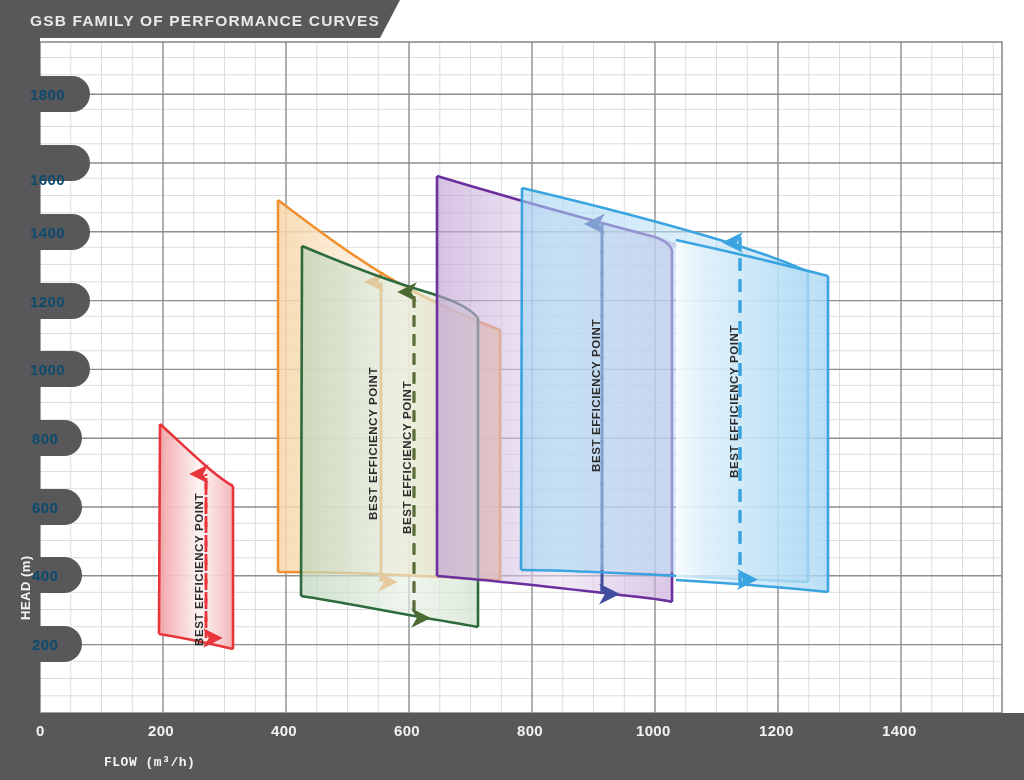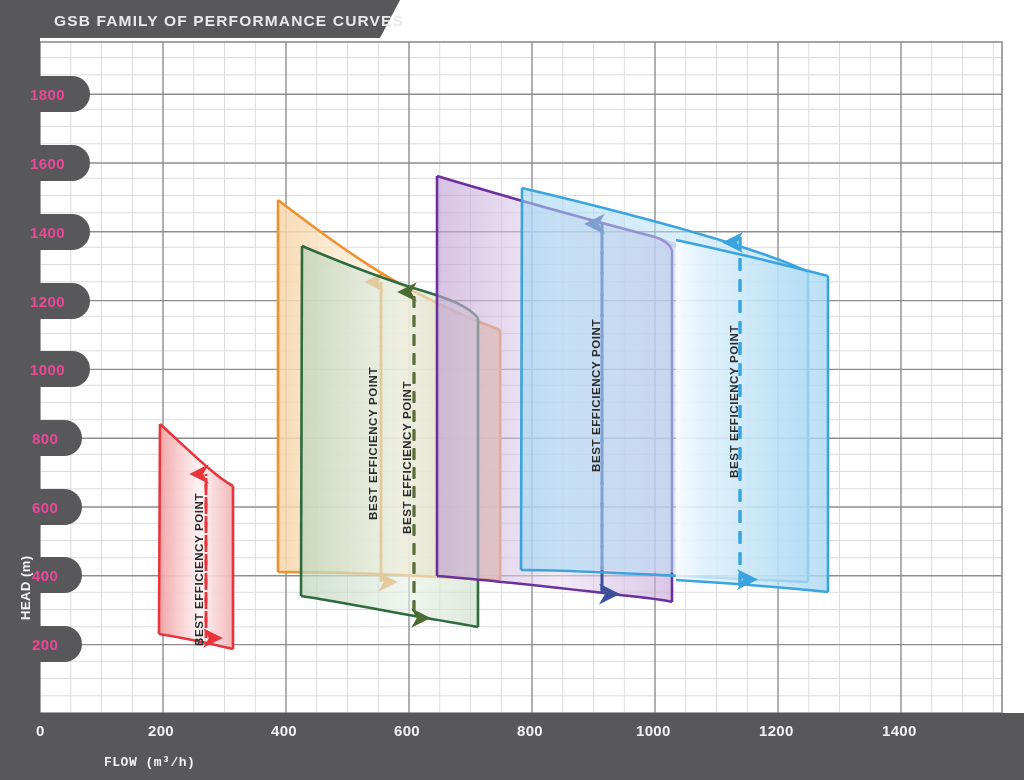--- a/index.html
+++ b/index.html
@@ -14,25 +14,24 @@
   svg.board{position:absolute;left:0;top:0;width:1024px;height:780px;}
   .ttl{
     position:absolute;
     left:30px;top:12px;
     color:#e9e9ea;
     font-size:15.5px;
     font-weight:bold;
     letter-spacing:1.15px;
     white-space:nowrap;
     font-family:"Liberation Sans", sans-serif;
-    margin-left:24px;
   }
   .ytick{
     position:absolute;
-    color:#ec4899;
+    color:#0c4a6e;
     font-size:15px;
     font-weight:bold;
     letter-spacing:.4px;
     text-align:left;
     white-space:nowrap;
   }
   .xtick{
     position:absolute;
     color:#f2f2f2;
     font-size:15px;
@@ -300,21 +299,21 @@
 
   <div class="ttl">GSB FAMILY OF PERFORMANCE CURVES</div>
 
   <div class="ytick" style="left:32px;top:636px;">200</div>
   <div class="ytick" style="left:32px;top:567px;">400</div>
   <div class="ytick" style="left:32px;top:499px;">600</div>
   <div class="ytick" style="left:32px;top:430px;">800</div>
   <div class="ytick" style="left:30px;top:361px;">1000</div>
   <div class="ytick" style="left:30px;top:293px;">1200</div>
   <div class="ytick" style="left:30px;top:224px;">1400</div>
-  <div class="ytick" style="left:30px;top:155px;">1600</div>
+  <div class="ytick" style="left:30px;top:171px;">1600</div>
   <div class="ytick" style="left:30px;top:86px;">1800</div>
 
   <div class="xtick" style="left:36px;top:722px;">0</div>
   <div class="xtick" style="left:148px;top:722px;">200</div>
   <div class="xtick" style="left:271px;top:722px;">400</div>
   <div class="xtick" style="left:394px;top:722px;">600</div>
   <div class="xtick" style="left:517px;top:722px;">800</div>
   <div class="xtick" style="left:636px;top:722px;">1000</div>
   <div class="xtick" style="left:759px;top:722px;">1200</div>
   <div class="xtick" style="left:882px;top:722px;">1400</div>

